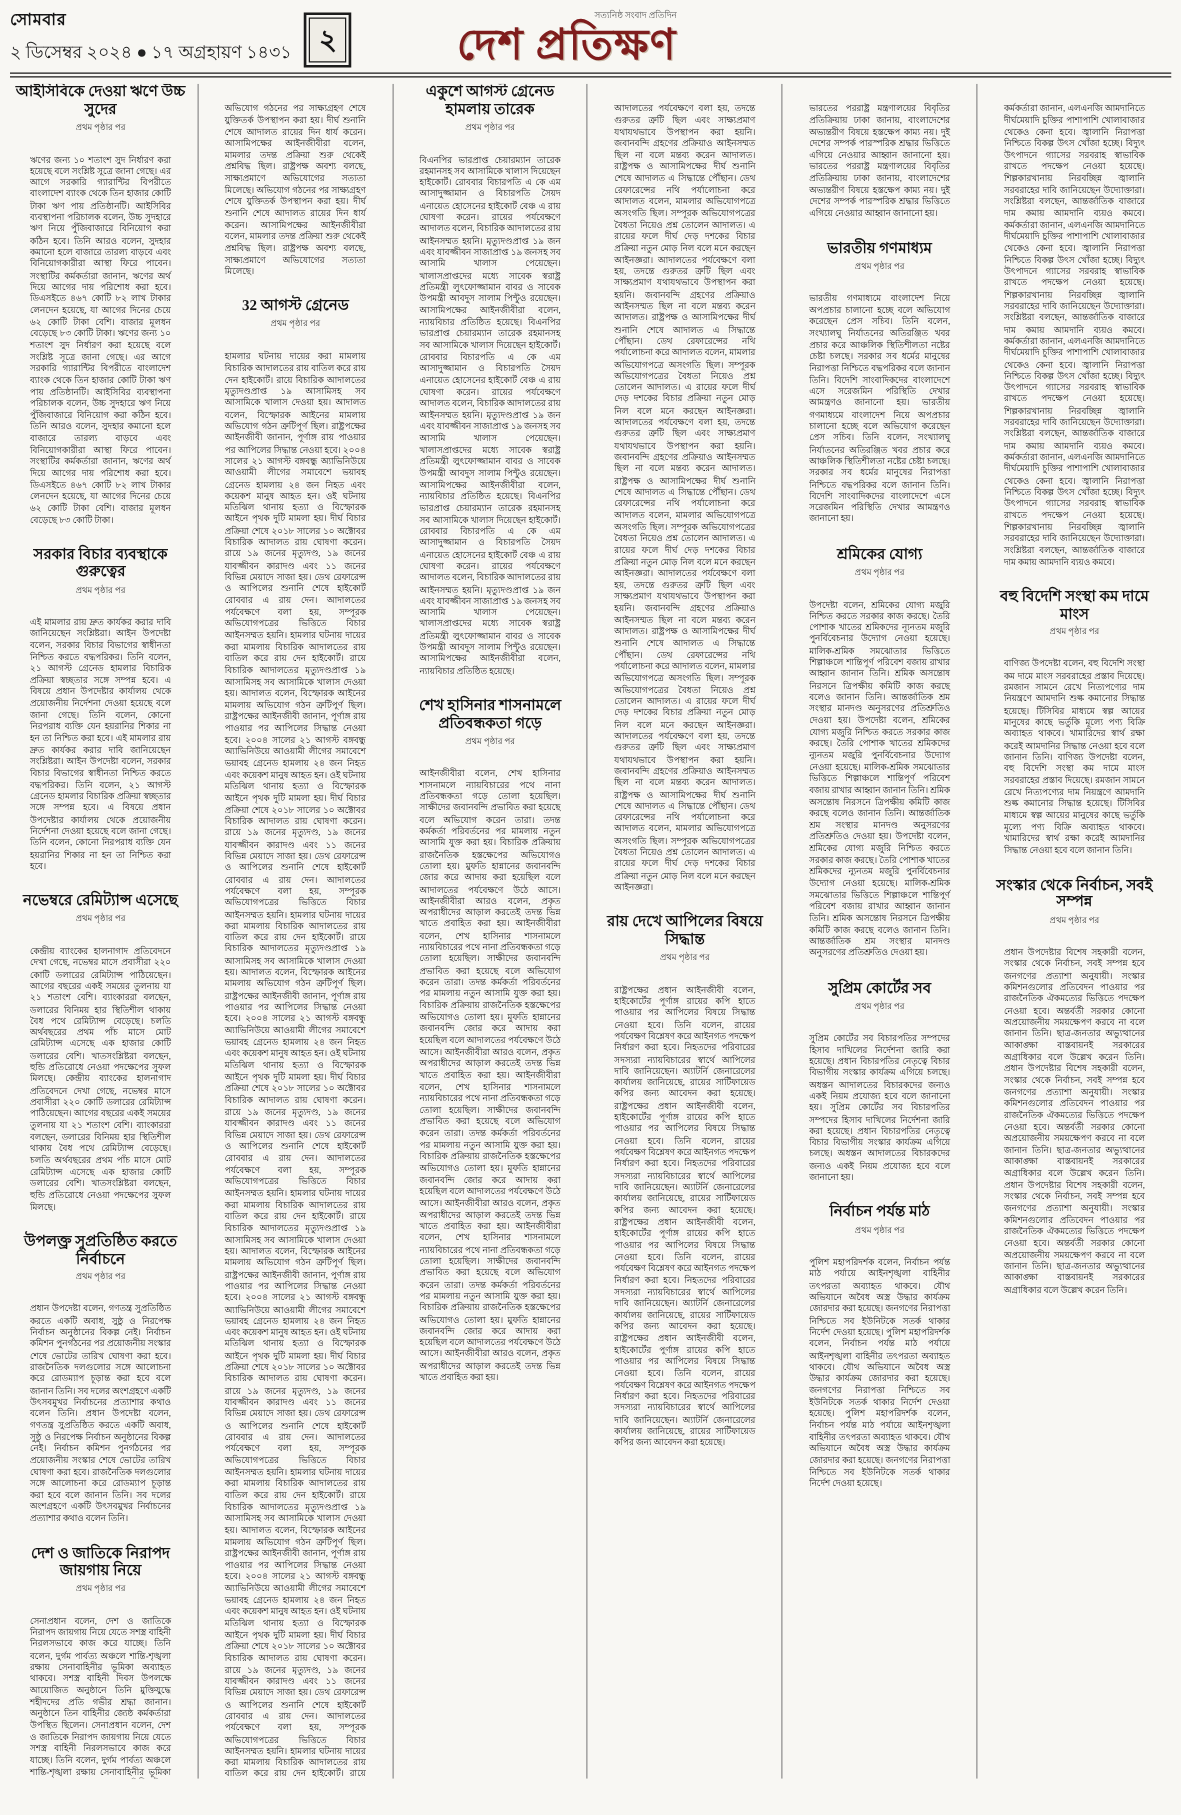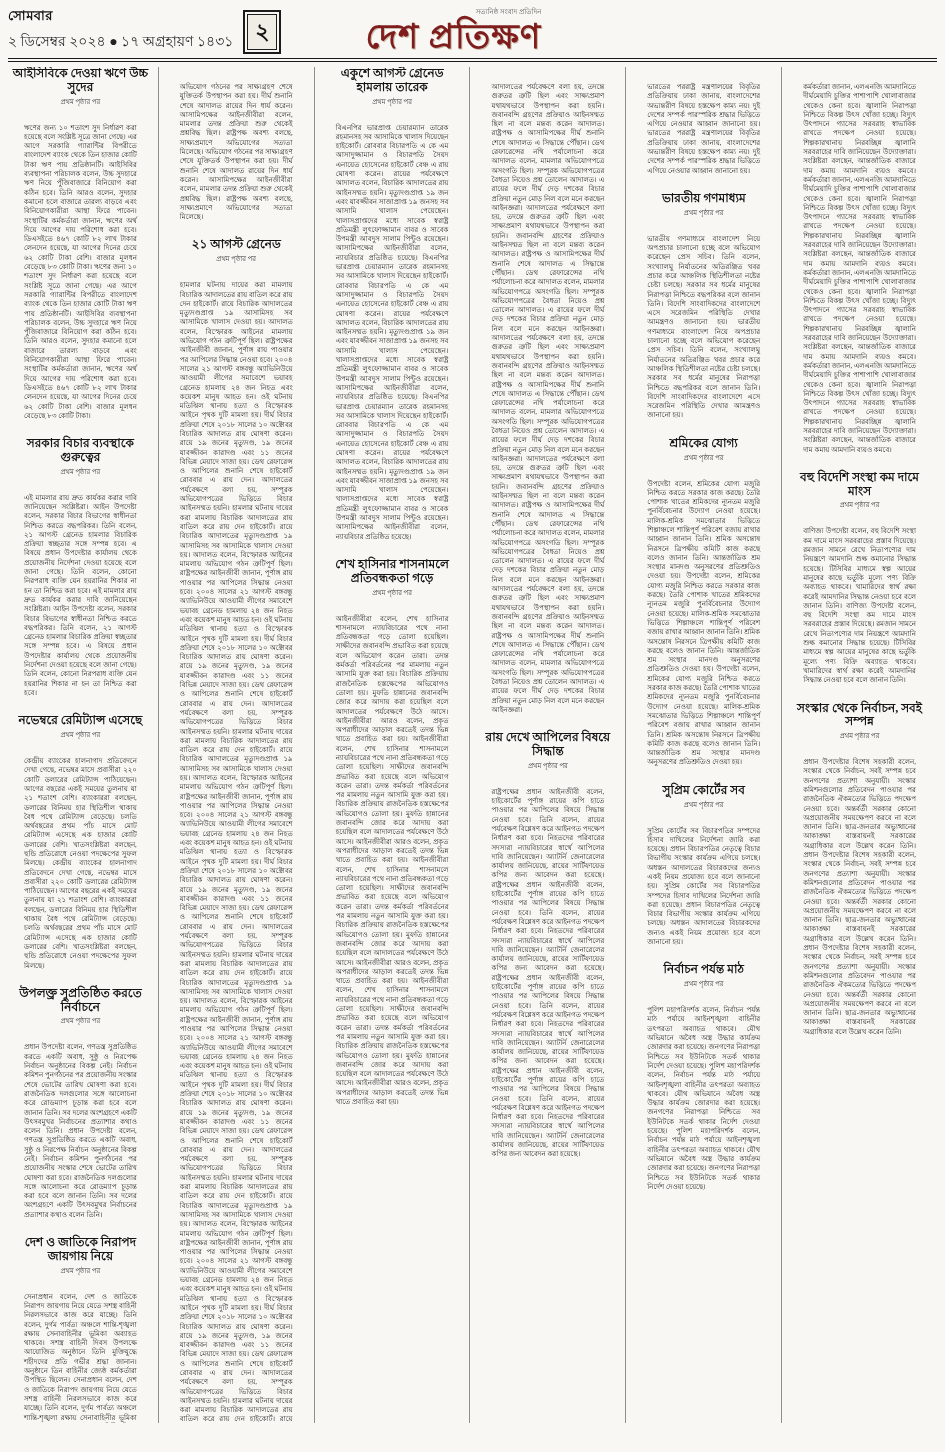--- a/index.html
+++ b/index.html
@@ -121,21 +121,21 @@
         <div class="continued">প্রথম পৃষ্ঠার পর</div>
         <p class="body">সেনাপ্রধান বলেন, দেশ ও জাতিকে নিরাপদ জায়গায় নিয়ে যেতে সশস্ত্র বাহিনী নিরলসভাবে কাজ করে যাচ্ছে। তিনি বলেন, দুর্গম পার্বত্য অঞ্চলে শান্তি-শৃঙ্খলা রক্ষায় সেনাবাহিনীর ভূমিকা অব্যাহত থাকবে। সশস্ত্র বাহিনী দিবস উপলক্ষে আয়োজিত অনুষ্ঠানে তিনি মুক্তিযুদ্ধে শহীদদের প্রতি গভীর শ্রদ্ধা জানান। অনুষ্ঠানে তিন বাহিনীর জ্যেষ্ঠ কর্মকর্তারা উপস্থিত ছিলেন। সেনাপ্রধান বলেন, দেশ ও জাতিকে নিরাপদ জায়গায় নিয়ে যেতে সশস্ত্র বাহিনী নিরলসভাবে কাজ করে যাচ্ছে। তিনি বলেন, দুর্গম পার্বত্য অঞ্চলে শান্তি-শৃঙ্খলা রক্ষায় সেনাবাহিনীর ভূমিকা অব্যাহত থাকবে। সশস্ত্র বাহিনী দিবস উপলক্ষে আয়োজিত অনুষ্ঠানে তিনি মুক্তিযুদ্ধে শহীদদের প্রতি গভীর শ্রদ্ধা জানান। অনুষ্ঠানে তিন বাহিনীর জ্যেষ্ঠ কর্মকর্তারা উপস্থিত ছিলেন। সেনাপ্রধান বলেন, দেশ ও জাতিকে নিরাপদ জায়গায় নিয়ে যেতে সশস্ত্র বাহিনী নিরলসভাবে কাজ করে যাচ্ছে। তিনি বলেন, দুর্গম পার্বত্য অঞ্চলে শান্তি-শৃঙ্খলা রক্ষায় সেনাবাহিনীর ভূমিকা অব্যাহত থাকবে। সশস্ত্র বাহিনী দিবস উপলক্ষে আয়োজিত অনুষ্ঠানে তিনি মুক্তিযুদ্ধে শহীদদের প্রতি গভীর শ্রদ্ধা জানান। অনুষ্ঠানে তিন বাহিনীর জ্যেষ্ঠ কর্মকর্তারা উপস্থিত ছিলেন।</p>
       </section>
     </div>
 
     <div class="col">
       <section class="article">
         <p class="body">অভিযোগ গঠনের পর সাক্ষ্যগ্রহণ শেষে যুক্তিতর্ক উপস্থাপন করা হয়। দীর্ঘ শুনানি শেষে আদালত রায়ের দিন ধার্য করেন। আসামিপক্ষের আইনজীবীরা বলেন, মামলার তদন্ত প্রক্রিয়া শুরু থেকেই প্রশ্নবিদ্ধ ছিল। রাষ্ট্রপক্ষ অবশ্য বলছে, সাক্ষ্যপ্রমাণে অভিযোগের সত্যতা মিলেছে। অভিযোগ গঠনের পর সাক্ষ্যগ্রহণ শেষে যুক্তিতর্ক উপস্থাপন করা হয়। দীর্ঘ শুনানি শেষে আদালত রায়ের দিন ধার্য করেন। আসামিপক্ষের আইনজীবীরা বলেন, মামলার তদন্ত প্রক্রিয়া শুরু থেকেই প্রশ্নবিদ্ধ ছিল। রাষ্ট্রপক্ষ অবশ্য বলছে, সাক্ষ্যপ্রমাণে অভিযোগের সত্যতা মিলেছে।</p>
       </section>
       <section class="article">
-        <h2 class="headline">২১ আগস্ট গ্রেনেড</h2>
+        <h2 class="headline">32 আগস্ট গ্রেনেড</h2>
         <div class="continued">প্রথম পৃষ্ঠার পর</div>
         <p class="body">হামলার ঘটনায় দায়ের করা মামলায় বিচারিক আদালতের রায় বাতিল করে রায় দেন হাইকোর্ট। রায়ে বিচারিক আদালতের মৃত্যুদণ্ডপ্রাপ্ত ১৯ আসামিসহ সব আসামিকে খালাস দেওয়া হয়। আদালত বলেন, বিস্ফোরক আইনের মামলায় অভিযোগ গঠন ত্রুটিপূর্ণ ছিল। রাষ্ট্রপক্ষের আইনজীবী জানান, পূর্ণাঙ্গ রায় পাওয়ার পর আপিলের সিদ্ধান্ত নেওয়া হবে। ২০০৪ সালের ২১ আগস্ট বঙ্গবন্ধু অ্যাভিনিউয়ে আওয়ামী লীগের সমাবেশে ভয়াবহ গ্রেনেড হামলায় ২৪ জন নিহত এবং কয়েকশ মানুষ আহত হন। ওই ঘটনায় মতিঝিল থানায় হত্যা ও বিস্ফোরক আইনে পৃথক দুটি মামলা হয়। দীর্ঘ বিচার প্রক্রিয়া শেষে ২০১৮ সালের ১০ অক্টোবর বিচারিক আদালত রায় ঘোষণা করেন। রায়ে ১৯ জনের মৃত্যুদণ্ড, ১৯ জনের যাবজ্জীবন কারাদণ্ড এবং ১১ জনের বিভিন্ন মেয়াদে সাজা হয়। ডেথ রেফারেন্স ও আপিলের শুনানি শেষে হাইকোর্ট রোববার এ রায় দেন। আদালতের পর্যবেক্ষণে বলা হয়, সম্পূরক অভিযোগপত্রের ভিত্তিতে বিচার আইনসম্মত হয়নি। হামলার ঘটনায় দায়ের করা মামলায় বিচারিক আদালতের রায় বাতিল করে রায় দেন হাইকোর্ট। রায়ে বিচারিক আদালতের মৃত্যুদণ্ডপ্রাপ্ত ১৯ আসামিসহ সব আসামিকে খালাস দেওয়া হয়। আদালত বলেন, বিস্ফোরক আইনের মামলায় অভিযোগ গঠন ত্রুটিপূর্ণ ছিল। রাষ্ট্রপক্ষের আইনজীবী জানান, পূর্ণাঙ্গ রায় পাওয়ার পর আপিলের সিদ্ধান্ত নেওয়া হবে। ২০০৪ সালের ২১ আগস্ট বঙ্গবন্ধু অ্যাভিনিউয়ে আওয়ামী লীগের সমাবেশে ভয়াবহ গ্রেনেড হামলায় ২৪ জন নিহত এবং কয়েকশ মানুষ আহত হন। ওই ঘটনায় মতিঝিল থানায় হত্যা ও বিস্ফোরক আইনে পৃথক দুটি মামলা হয়। দীর্ঘ বিচার প্রক্রিয়া শেষে ২০১৮ সালের ১০ অক্টোবর বিচারিক আদালত রায় ঘোষণা করেন। রায়ে ১৯ জনের মৃত্যুদণ্ড, ১৯ জনের যাবজ্জীবন কারাদণ্ড এবং ১১ জনের বিভিন্ন মেয়াদে সাজা হয়। ডেথ রেফারেন্স ও আপিলের শুনানি শেষে হাইকোর্ট রোববার এ রায় দেন। আদালতের পর্যবেক্ষণে বলা হয়, সম্পূরক অভিযোগপত্রের ভিত্তিতে বিচার আইনসম্মত হয়নি। হামলার ঘটনায় দায়ের করা মামলায় বিচারিক আদালতের রায় বাতিল করে রায় দেন হাইকোর্ট। রায়ে বিচারিক আদালতের মৃত্যুদণ্ডপ্রাপ্ত ১৯ আসামিসহ সব আসামিকে খালাস দেওয়া হয়। আদালত বলেন, বিস্ফোরক আইনের মামলায় অভিযোগ গঠন ত্রুটিপূর্ণ ছিল। রাষ্ট্রপক্ষের আইনজীবী জানান, পূর্ণাঙ্গ রায় পাওয়ার পর আপিলের সিদ্ধান্ত নেওয়া হবে। ২০০৪ সালের ২১ আগস্ট বঙ্গবন্ধু অ্যাভিনিউয়ে আওয়ামী লীগের সমাবেশে ভয়াবহ গ্রেনেড হামলায় ২৪ জন নিহত এবং কয়েকশ মানুষ আহত হন। ওই ঘটনায় মতিঝিল থানায় হত্যা ও বিস্ফোরক আইনে পৃথক দুটি মামলা হয়। দীর্ঘ বিচার প্রক্রিয়া শেষে ২০১৮ সালের ১০ অক্টোবর বিচারিক আদালত রায় ঘোষণা করেন। রায়ে ১৯ জনের মৃত্যুদণ্ড, ১৯ জনের যাবজ্জীবন কারাদণ্ড এবং ১১ জনের বিভিন্ন মেয়াদে সাজা হয়। ডেথ রেফারেন্স ও আপিলের শুনানি শেষে হাইকোর্ট রোববার এ রায় দেন। আদালতের পর্যবেক্ষণে বলা হয়, সম্পূরক অভিযোগপত্রের ভিত্তিতে বিচার আইনসম্মত হয়নি। হামলার ঘটনায় দায়ের করা মামলায় বিচারিক আদালতের রায় বাতিল করে রায় দেন হাইকোর্ট। রায়ে বিচারিক আদালতের মৃত্যুদণ্ডপ্রাপ্ত ১৯ আসামিসহ সব আসামিকে খালাস দেওয়া হয়। আদালত বলেন, বিস্ফোরক আইনের মামলায় অভিযোগ গঠন ত্রুটিপূর্ণ ছিল। রাষ্ট্রপক্ষের আইনজীবী জানান, পূর্ণাঙ্গ রায় পাওয়ার পর আপিলের সিদ্ধান্ত নেওয়া হবে। ২০০৪ সালের ২১ আগস্ট বঙ্গবন্ধু অ্যাভিনিউয়ে আওয়ামী লীগের সমাবেশে ভয়াবহ গ্রেনেড হামলায় ২৪ জন নিহত এবং কয়েকশ মানুষ আহত হন। ওই ঘটনায় মতিঝিল থানায় হত্যা ও বিস্ফোরক আইনে পৃথক দুটি মামলা হয়। দীর্ঘ বিচার প্রক্রিয়া শেষে ২০১৮ সালের ১০ অক্টোবর বিচারিক আদালত রায় ঘোষণা করেন। রায়ে ১৯ জনের মৃত্যুদণ্ড, ১৯ জনের যাবজ্জীবন কারাদণ্ড এবং ১১ জনের বিভিন্ন মেয়াদে সাজা হয়। ডেথ রেফারেন্স ও আপিলের শুনানি শেষে হাইকোর্ট রোববার এ রায় দেন। আদালতের পর্যবেক্ষণে বলা হয়, সম্পূরক অভিযোগপত্রের ভিত্তিতে বিচার আইনসম্মত হয়নি। হামলার ঘটনায় দায়ের করা মামলায় বিচারিক আদালতের রায় বাতিল করে রায় দেন হাইকোর্ট। রায়ে বিচারিক আদালতের মৃত্যুদণ্ডপ্রাপ্ত ১৯ আসামিসহ সব আসামিকে খালাস দেওয়া হয়। আদালত বলেন, বিস্ফোরক আইনের মামলায় অভিযোগ গঠন ত্রুটিপূর্ণ ছিল। রাষ্ট্রপক্ষের আইনজীবী জানান, পূর্ণাঙ্গ রায় পাওয়ার পর আপিলের সিদ্ধান্ত নেওয়া হবে। ২০০৪ সালের ২১ আগস্ট বঙ্গবন্ধু অ্যাভিনিউয়ে আওয়ামী লীগের সমাবেশে ভয়াবহ গ্রেনেড হামলায় ২৪ জন নিহত এবং কয়েকশ মানুষ আহত হন। ওই ঘটনায় মতিঝিল থানায় হত্যা ও বিস্ফোরক আইনে পৃথক দুটি মামলা হয়। দীর্ঘ বিচার প্রক্রিয়া শেষে ২০১৮ সালের ১০ অক্টোবর বিচারিক আদালত রায় ঘোষণা করেন। রায়ে ১৯ জনের মৃত্যুদণ্ড, ১৯ জনের যাবজ্জীবন কারাদণ্ড এবং ১১ জনের বিভিন্ন মেয়াদে সাজা হয়। ডেথ রেফারেন্স ও আপিলের শুনানি শেষে হাইকোর্ট রোববার এ রায় দেন। আদালতের পর্যবেক্ষণে বলা হয়, সম্পূরক অভিযোগপত্রের ভিত্তিতে বিচার আইনসম্মত হয়নি। হামলার ঘটনায় দায়ের করা মামলায় বিচারিক আদালতের রায় বাতিল করে রায় দেন হাইকোর্ট। রায়ে বিচারিক আদালতের মৃত্যুদণ্ডপ্রাপ্ত ১৯ আসামিসহ সব আসামিকে খালাস দেওয়া হয়। আদালত বলেন, বিস্ফোরক আইনের মামলায় অভিযোগ গঠন ত্রুটিপূর্ণ ছিল। রাষ্ট্রপক্ষের আইনজীবী জানান, পূর্ণাঙ্গ রায় পাওয়ার পর আপিলের সিদ্ধান্ত নেওয়া হবে। ২০০৪ সালের ২১ আগস্ট বঙ্গবন্ধু অ্যাভিনিউয়ে আওয়ামী লীগের সমাবেশে ভয়াবহ গ্রেনেড হামলায় ২৪ জন নিহত এবং কয়েকশ মানুষ আহত হন। ওই ঘটনায় মতিঝিল থানায় হত্যা ও বিস্ফোরক আইনে পৃথক দুটি মামলা হয়। দীর্ঘ বিচার প্রক্রিয়া শেষে ২০১৮ সালের ১০ অক্টোবর বিচারিক আদালত রায় ঘোষণা করেন। রায়ে ১৯ জনের মৃত্যুদণ্ড, ১৯ জনের যাবজ্জীবন কারাদণ্ড এবং ১১ জনের বিভিন্ন মেয়াদে সাজা হয়। ডেথ রেফারেন্স ও আপিলের শুনানি শেষে হাইকোর্ট রোববার এ রায় দেন। আদালতের পর্যবেক্ষণে বলা হয়, সম্পূরক অভিযোগপত্রের ভিত্তিতে বিচার আইনসম্মত হয়নি।</p>
       </section>
     </div>
 
     <div class="col">
       <section class="article">
         <h2 class="headline">একুশে আগস্ট গ্রেনেড হামলায় তারেক</h2>
         <div class="continued">প্রথম পৃষ্ঠার পর</div>
         <p class="body">বিএনপির ভারপ্রাপ্ত চেয়ারম্যান তারেক রহমানসহ সব আসামিকে খালাস দিয়েছেন হাইকোর্ট। রোববার বিচারপতি এ কে এম আসাদুজ্জামান ও বিচারপতি সৈয়দ এনায়েত হোসেনের হাইকোর্ট বেঞ্চ এ রায় ঘোষণা করেন। রায়ের পর্যবেক্ষণে আদালত বলেন, বিচারিক আদালতের রায় আইনসম্মত হয়নি। মৃত্যুদণ্ডপ্রাপ্ত ১৯ জন এবং যাবজ্জীবন সাজাপ্রাপ্ত ১৯ জনসহ সব আসামি খালাস পেয়েছেন। খালাসপ্রাপ্তদের মধ্যে সাবেক স্বরাষ্ট্র প্রতিমন্ত্রী লুৎফোজ্জামান বাবর ও সাবেক উপমন্ত্রী আবদুস সালাম পিন্টুও রয়েছেন। আসামিপক্ষের আইনজীবীরা বলেন, ন্যায়বিচার প্রতিষ্ঠিত হয়েছে। বিএনপির ভারপ্রাপ্ত চেয়ারম্যান তারেক রহমানসহ সব আসামিকে খালাস দিয়েছেন হাইকোর্ট। রোববার বিচারপতি এ কে এম আসাদুজ্জামান ও বিচারপতি সৈয়দ এনায়েত হোসেনের হাইকোর্ট বেঞ্চ এ রায় ঘোষণা করেন। রায়ের পর্যবেক্ষণে আদালত বলেন, বিচারিক আদালতের রায় আইনসম্মত হয়নি। মৃত্যুদণ্ডপ্রাপ্ত ১৯ জন এবং যাবজ্জীবন সাজাপ্রাপ্ত ১৯ জনসহ সব আসামি খালাস পেয়েছেন। খালাসপ্রাপ্তদের মধ্যে সাবেক স্বরাষ্ট্র প্রতিমন্ত্রী লুৎফোজ্জামান বাবর ও সাবেক উপমন্ত্রী আবদুস সালাম পিন্টুও রয়েছেন। আসামিপক্ষের আইনজীবীরা বলেন, ন্যায়বিচার প্রতিষ্ঠিত হয়েছে। বিএনপির ভারপ্রাপ্ত চেয়ারম্যান তারেক রহমানসহ সব আসামিকে খালাস দিয়েছেন হাইকোর্ট। রোববার বিচারপতি এ কে এম আসাদুজ্জামান ও বিচারপতি সৈয়দ এনায়েত হোসেনের হাইকোর্ট বেঞ্চ এ রায় ঘোষণা করেন। রায়ের পর্যবেক্ষণে আদালত বলেন, বিচারিক আদালতের রায় আইনসম্মত হয়নি। মৃত্যুদণ্ডপ্রাপ্ত ১৯ জন এবং যাবজ্জীবন সাজাপ্রাপ্ত ১৯ জনসহ সব আসামি খালাস পেয়েছেন। খালাসপ্রাপ্তদের মধ্যে সাবেক স্বরাষ্ট্র প্রতিমন্ত্রী লুৎফোজ্জামান বাবর ও সাবেক উপমন্ত্রী আবদুস সালাম পিন্টুও রয়েছেন। আসামিপক্ষের আইনজীবীরা বলেন, ন্যায়বিচার প্রতিষ্ঠিত হয়েছে।</p>

